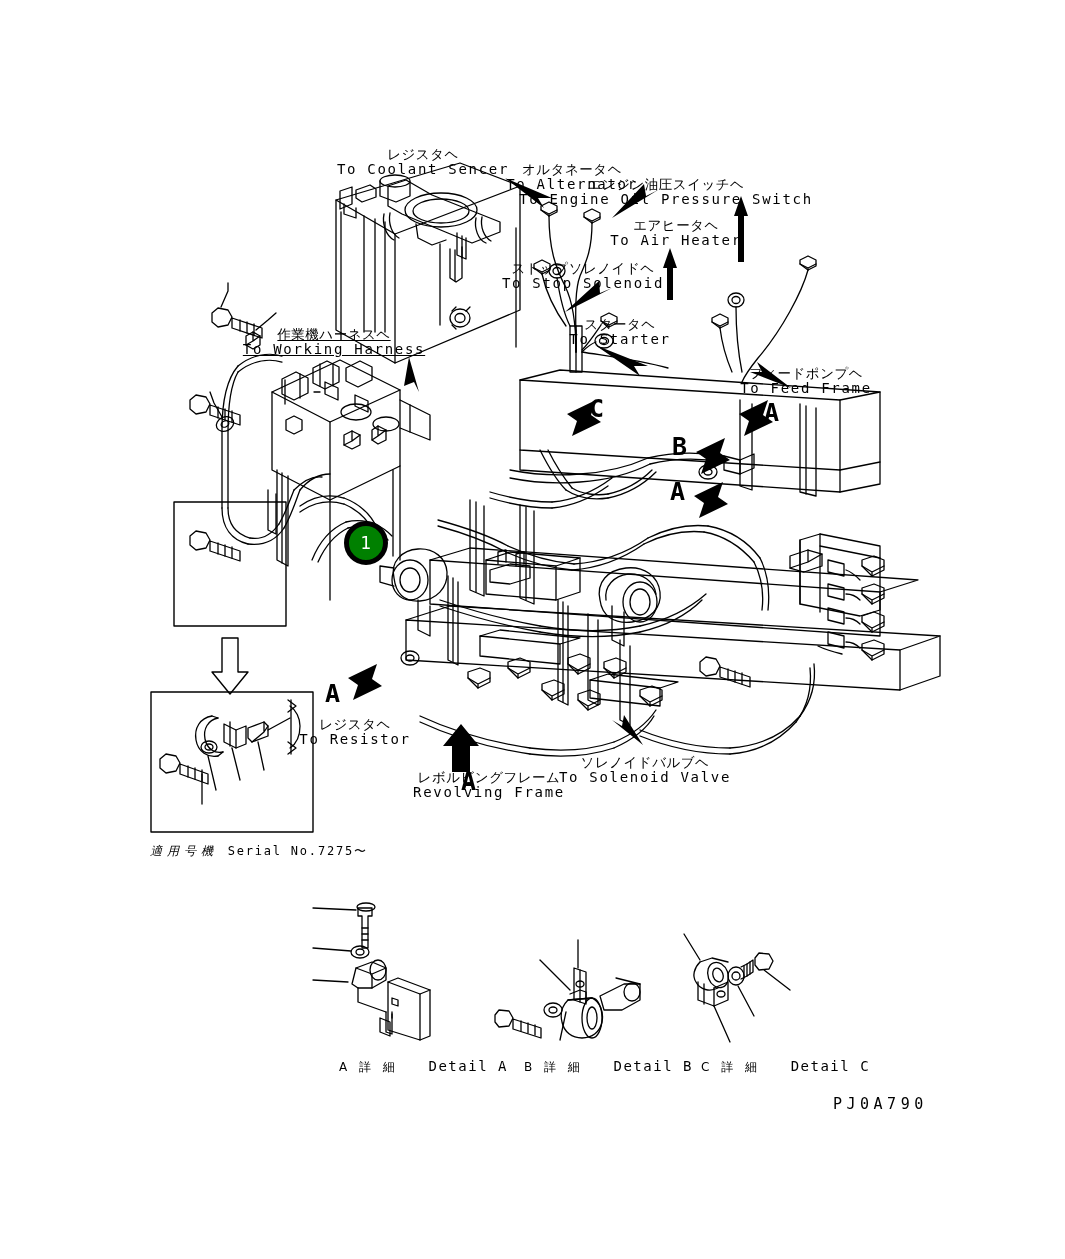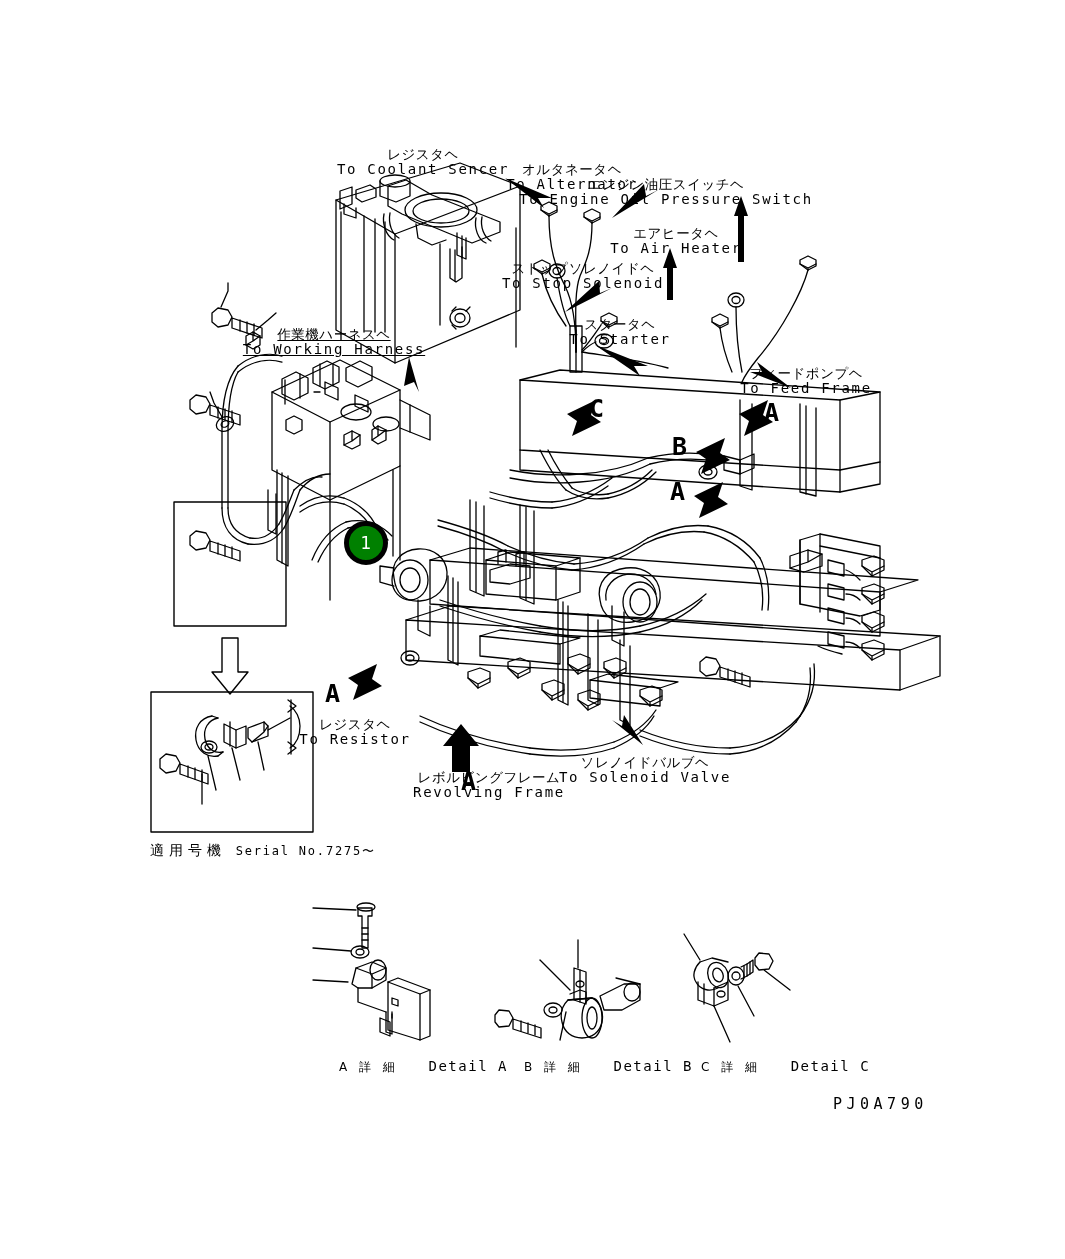--- a/index.html
+++ b/index.html
@@ -16,21 +16,21 @@
   .jp{font-size:13.5px;letter-spacing:0.5px;font-family:"DejaVu Sans","Liberation Sans",sans-serif;}
   .en{font-size:14px;letter-spacing:1.7px;}
   .lbl .jp{display:block;}
   .lbl .en{display:block;}
   .ctr{text-align:center;}
 
   .mark{position:absolute;font-size:25px;font-weight:bold;
         font-family:"DejaVu Sans Mono","Liberation Mono",monospace;}
 
   .serial{position:absolute;line-height:1.25;}
-  .serial .jp{font-size:14px;letter-spacing:5px;}
+  .serial .jp{font-size:12px;letter-spacing:5px;font-style:italic;}
   .serial .en{font-size:12px;letter-spacing:1.8px;}
 
   .detcap{position:absolute;line-height:1.25;}
   .detcap .jp{font-size:12px;letter-spacing:4px;}
   .detcap .en{font-size:14px;letter-spacing:1.5px;margin-left:20px;}
 
   #dwgno{position:absolute;font-size:15px;letter-spacing:4.5px;}
 
   .callout{position:absolute;width:44px;height:44px;border-radius:50%;
            border:5px solid #000;display:flex;align-items:center;
@@ -504,21 +504,21 @@
   <div class="lbl ctr" style="left: 572px; top: 163px; transform: translateX(-50%);">
     <span class="jp">オルタネータヘ</span>
     <span class="en">To Alternator</span>
   </div>
 
   <div class="lbl ctr" style="left: 666px; top: 178px; transform: translateX(-50%);">
     <span class="jp">エンジン油圧スイッチヘ</span>
     <span class="en">To Engine Oil Pressure Switch</span>
   </div>
 
-  <div class="lbl ctr" style="left: 676px; top: 227px; transform: translateX(-50%);">
+  <div class="lbl ctr" style="left: 676px; top: 219px; transform: translateX(-50%);">
     <span class="jp">エアヒータヘ</span>
     <span class="en">To Air Heater</span>
   </div>
 
   <div class="lbl ctr" style="left: 583px; top: 262px; transform: translateX(-50%);">
     <span class="jp">ストップソレノイドヘ</span>
     <span class="en">To Stop Solenoid</span>
   </div>
 
   <div class="lbl ctr" style="left: 620px; top: 318px; transform: translateX(-50%);">

